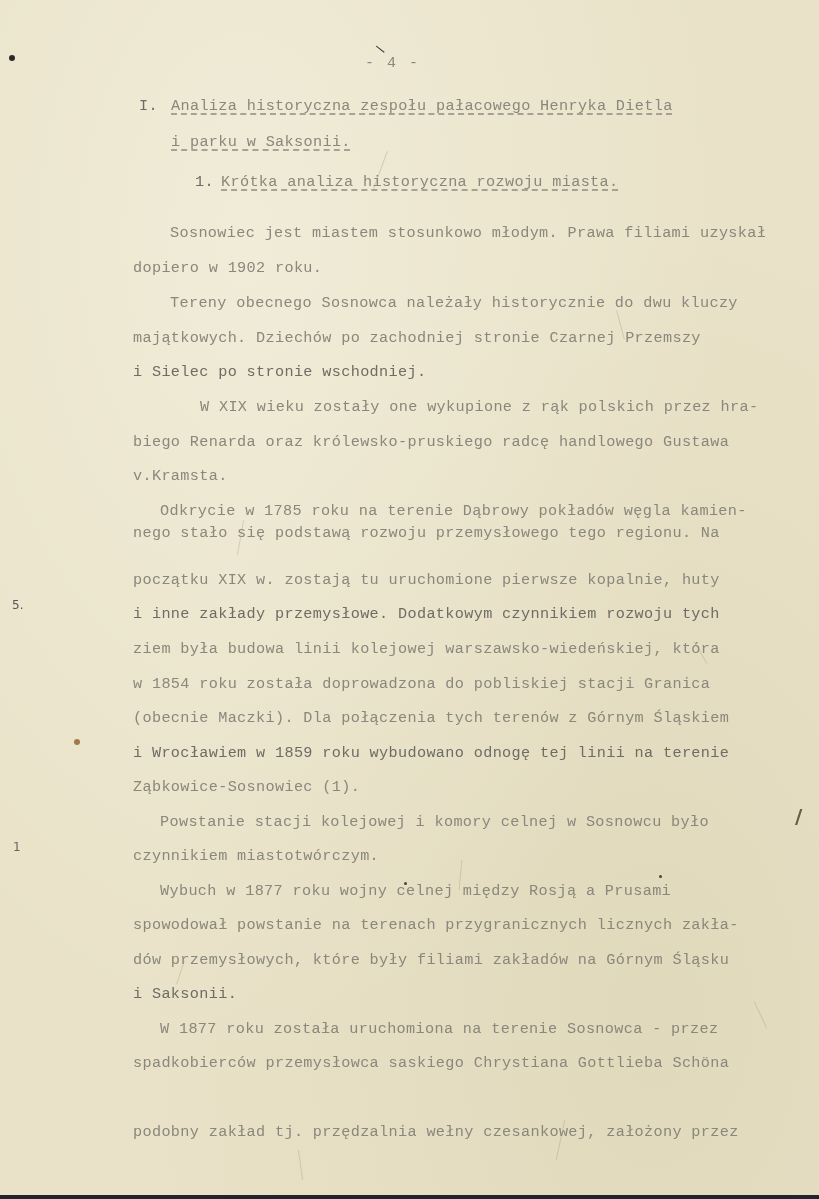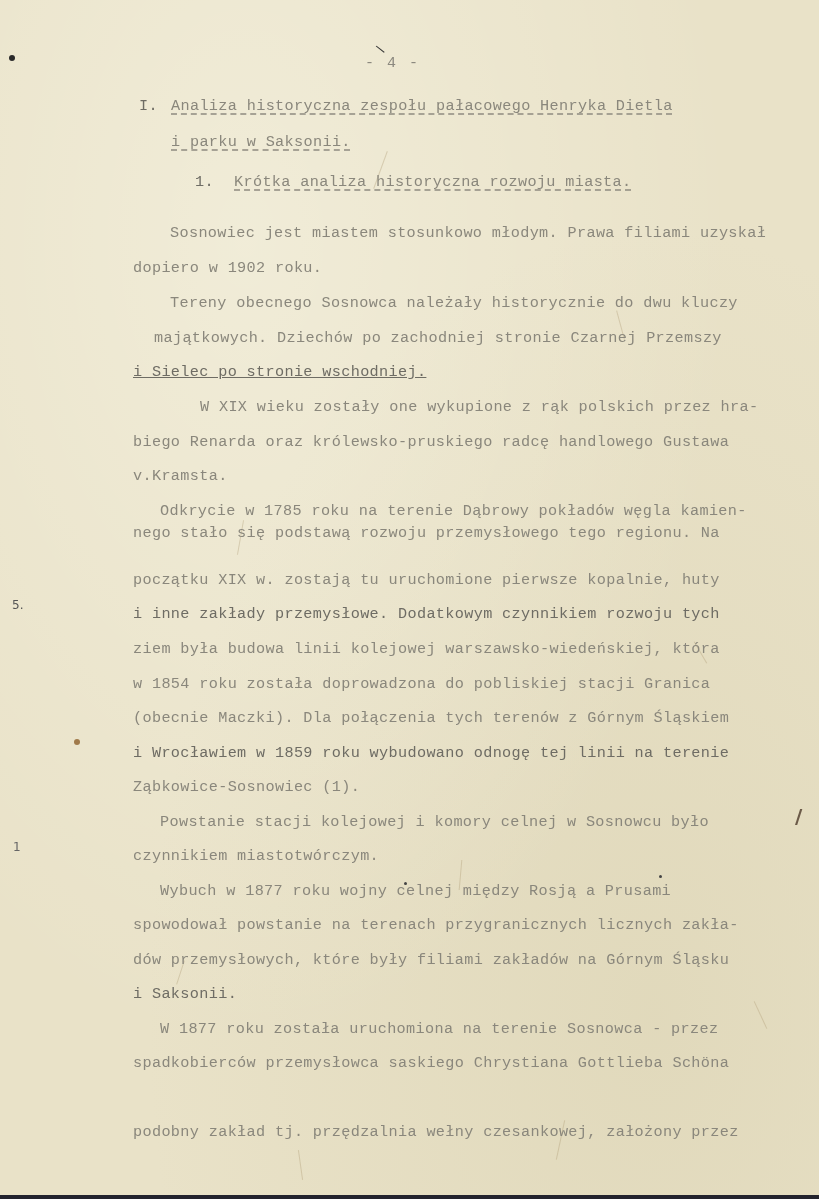--- a/index.html
+++ b/index.html
@@ -99,27 +99,27 @@
   <div class="mark" style="left:795px; top:804px; font-size:20px; color:#6b5a48; font-weight:bold;">/</div>
   <div class="mark" style="left:378px; top:42px; font-size:12px; color:#333; transform:rotate(-35deg);">\</div>
 
   <div class="page-number">- 4 -</div>
 
   <div class="text dark" style="left:139px; top:97px;">I.</div>
   <div class="text underline" style="left:171px; top:97px;">Analiza historyczna zespołu pałacowego Henryka Dietla</div>
   <div class="text underline" style="left:171px; top:133px;">i parku w Saksonii.</div>
 
   <div class="text dark" style="left:195px; top:173px;">1.</div>
-  <div class="text underline" style="left:234px; top:173px;">Krótka analiza historyczna rozwoju miasta.</div>
+  <div class="text underline" style="left:221px; top:173px;">Krótka analiza historyczna rozwoju miasta.</div>
 
   <div class="text" style="left:170px; top:224px;">Sosnowiec jest miastem stosunkowo młodym. Prawa filiami uzyskał</div>
   <div class="text" style="left:133px; top:259px;">dopiero w 1902 roku.</div>
   <div class="text" style="left:170px; top:294px;">Tereny obecnego Sosnowca należały historycznie do dwu kluczy</div>
-  <div class="text" style="left:133px; top:329px;margin-left:21px;">majątkowych. Dziechów po zachodniej stronie Czarnej Przemszy</div>
-  <div class="text dark" style="left:133px; top:363px;text-decoration:underline;">i Sielec po stronie wschodniej.</div>
+  <div class="text" style="left:133px; top:329px;">majątkowych. Dziechów po zachodniej stronie Czarnej Przemszy</div>
+  <div class="text dark" style="left:133px; top:363px;">i Sielec po stronie wschodniej.</div>
   <div class="text" style="left:160px; top:398px;margin-left:40px;">W XIX wieku zostały one wykupione z rąk polskich przez hra-</div>
   <div class="text" style="left:133px; top:433px;">biego Renarda oraz królewsko-pruskiego radcę handlowego Gustawa</div>
   <div class="text" style="left:133px; top:467px;text-align:right;">v.Kramsta.</div>
   <div class="text" style="left:160px; top:502px;">Odkrycie w 1785 roku na terenie Dąbrowy pokładów węgla kamien-</div>
   <div class="text" style="left:133px; top:524px;font-family:Liberation Mono, monospace;">nego stało się podstawą rozwoju przemysłowego tego regionu. Na</div>
   <div class="text" style="left:133px; top:571px;">początku XIX w. zostają tu uruchomione pierwsze kopalnie, huty</div>
   <div class="text dark" style="left:133px; top:605px;">i inne zakłady przemysłowe. Dodatkowym czynnikiem rozwoju tych</div>
   <div class="text" style="left:133px; top:640px;">ziem była budowa linii kolejowej warszawsko-wiedeńskiej, która</div>
   <div class="text" style="left:133px; top:675px;">w 1854 roku została doprowadzona do pobliskiej stacji Granica</div>
   <div class="text" style="left:133px; top:709px;">(obecnie Maczki). Dla połączenia tych terenów z Górnym Śląskiem</div>

